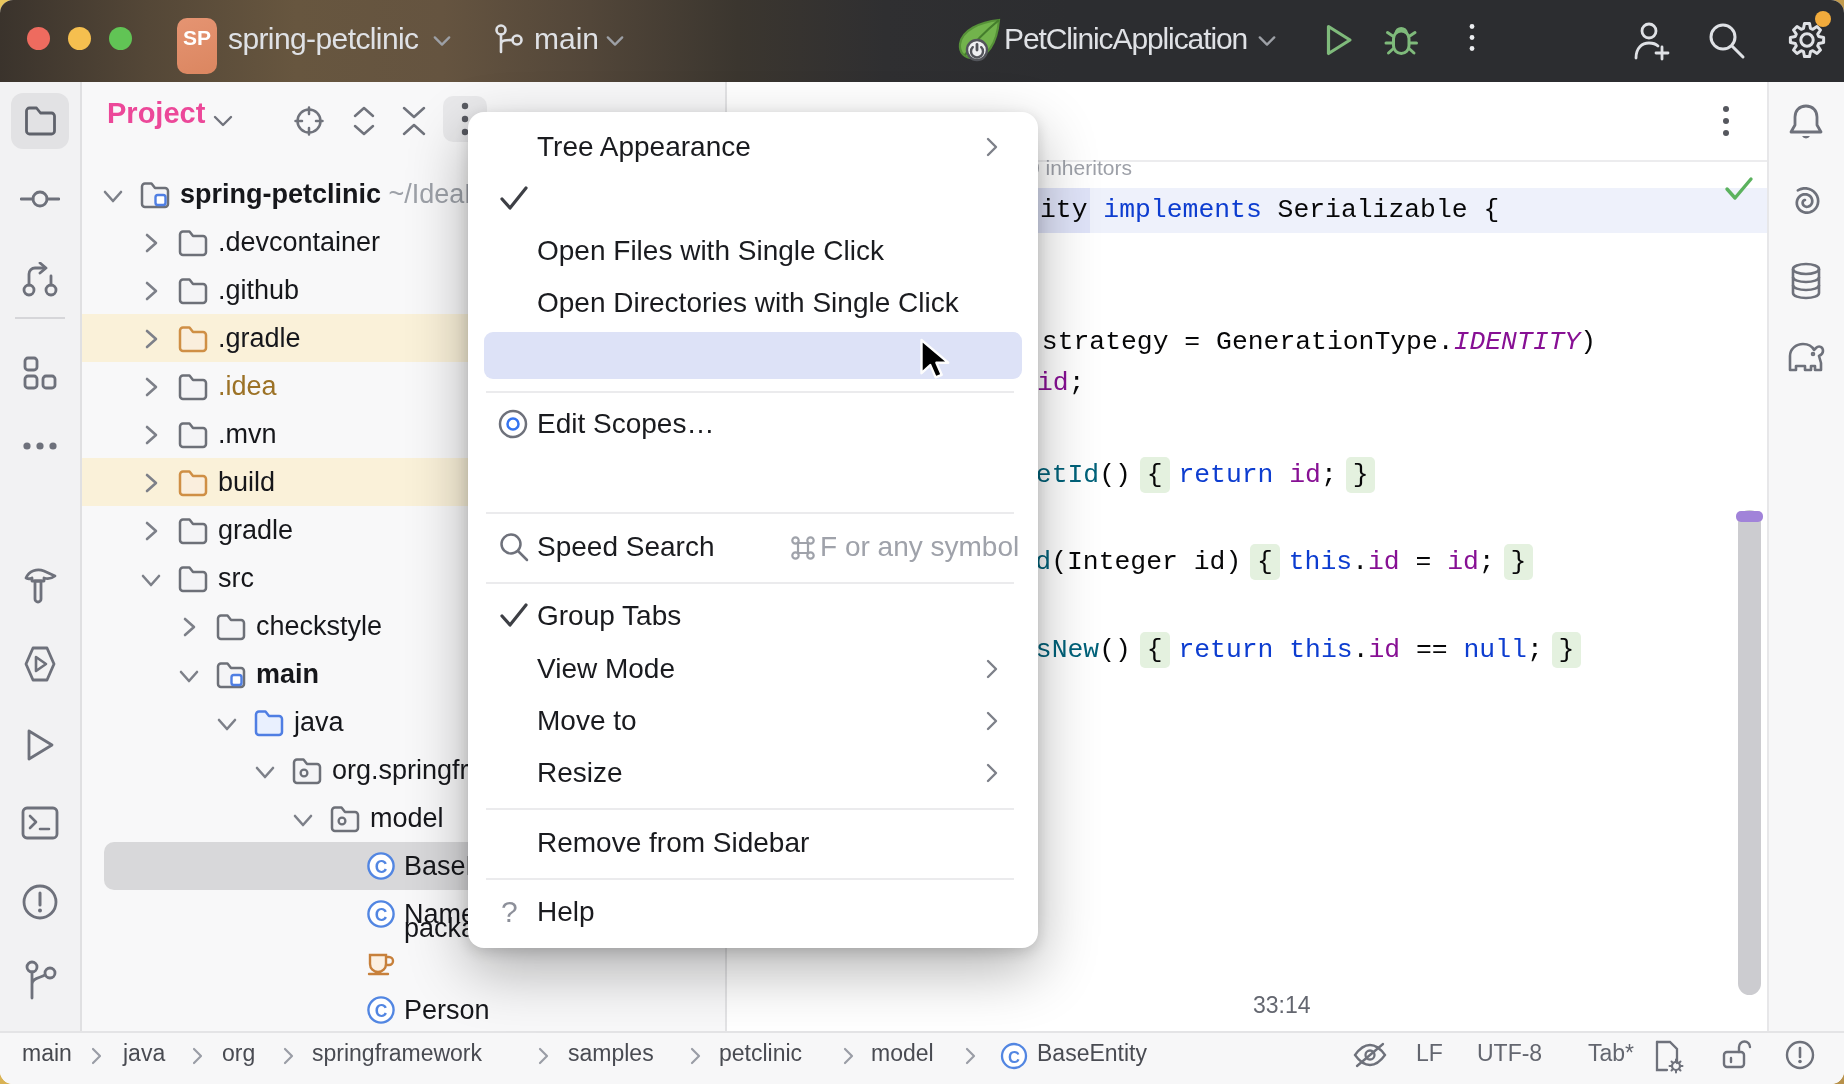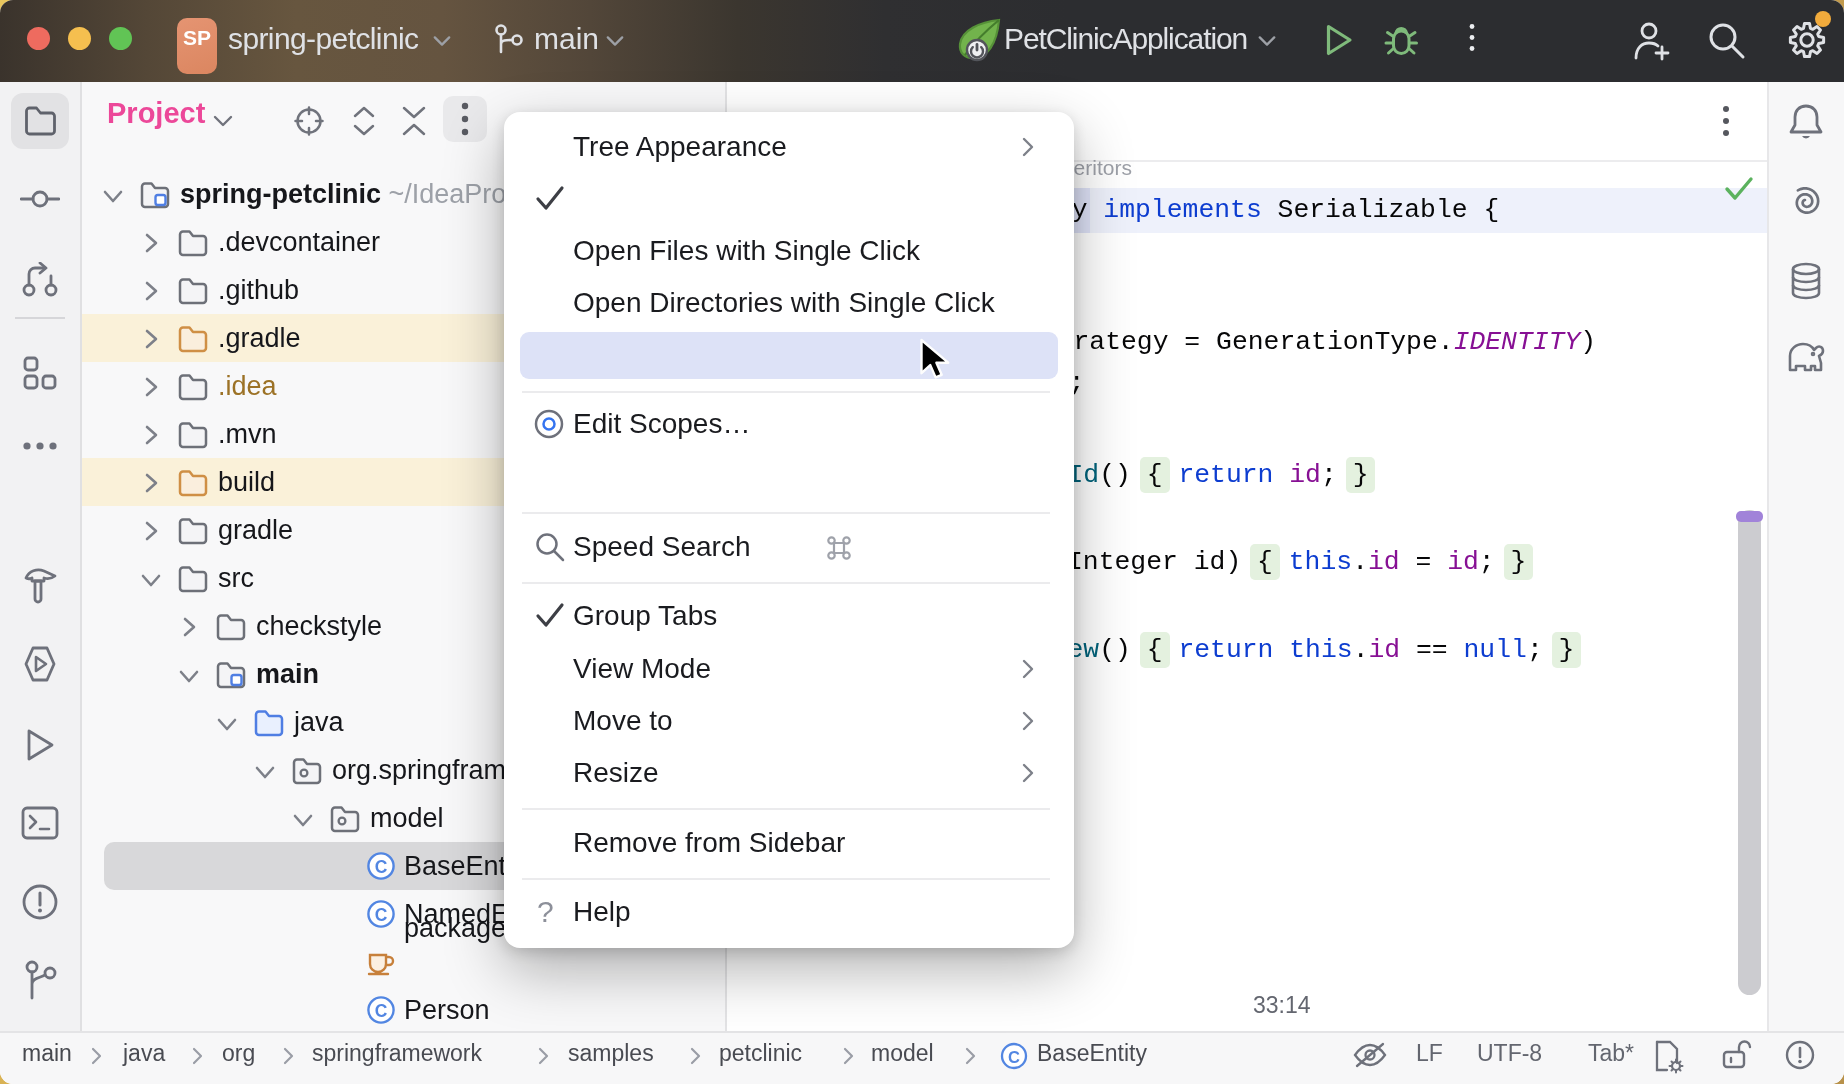--- a/index.html
+++ b/index.html
@@ -12,21 +12,21 @@
   .leftbar { position:absolute; left:0; top:82px; width:82px; height:949px; background:#f2f2f3; border-right:2px solid #e0e0e2; }
   .panel { position:absolute; left:82px; top:82px; width:645px; height:949px; background:#f8f8f9; }
   .paneldiv { position:absolute; left:725px; top:82px; width:2px; height:949px; background:#e3e3e5; }
   .editor { position:absolute; left:727px; top:82px; width:1040px; height:949px; background:#ffffff; }
   .rightbar { position:absolute; left:1767px; top:82px; width:77px; height:949px; background:#f7f7f8; border-left:2px solid #e7e7e9; }
   .statusbar { position:absolute; left:0; top:1031px; width:1844px; height:53px; background:#f7f7f8; border-top:2px solid #e4e4e6; font-size:23px; color:#494b52; }
   .row { position:absolute; height:48px; line-height:48px; font-size:27px; color:#16171b; white-space:nowrap; }
   .band { position:absolute; left:82px; width:643px; height:48px; background:#faf1d9; }
   .selrow { position:absolute; left:104px; width:616px; height:48px; background:#d8d8da; border-radius:10px; }
   .popup { position:absolute; left:468px; top:112px; width:570px; height:836px; background:#ffffff; border-radius:16px;
-    box-shadow:0 4px 14px rgba(0,0,0,0.14), 0 22px 60px rgba(0,0,0,0.30);margin-left:36px; }
+    box-shadow:0 4px 14px rgba(0,0,0,0.14), 0 22px 60px rgba(0,0,0,0.30); }
   .mi { position:absolute; left:69px; height:52px; line-height:52px; font-size:28px; color:#1a1b1f; white-space:nowrap; }
   .msep { position:absolute; left:18px; width:528px; height:2px; background:#ebebed; }
   .hl { position:absolute; left:16px; width:538px; height:47px; background:#dde2f7; border-radius:9px; }
   .code { position:absolute; font-family:"Liberation Mono", monospace; font-size:26.4px; line-height:44px; white-space:pre; color:#070708; }
   .kw { color:#0d3dd0; }
   .fld { color:#871094; }
   .mth { color:#00627a; }
   .cst { color:#871094; font-style:italic; }
   .br { background:#e4f1df; border-radius:5px; padding:3px 7px; margin:-3px -7px; }
   svg { position:absolute; }
@@ -473,18 +473,19 @@
 <div class="msep" style="top:766px;"></div>
 <svg style="left:322px; top:423px;" width="26" height="26" viewBox="0 0 26 26">
 <g stroke="#9fa2aa" stroke-width="2.2" fill="none">
 <path d="M8 8 H18 M8 18 H18 M8 8 V18 M18 8 V18"></path>
 <circle cx="5.5" cy="5.5" r="3.2"></circle>
           <circle cx="20.5" cy="5.5" r="3.2"></circle>
           <circle cx="5.5" cy="20.5" r="3.2"></circle>
           <circle cx="20.5" cy="20.5" r="3.2"></circle>
 </g>
       </svg>
+<div style="position:absolute; left:352px; top:409px; height:52px; line-height:52px; font-size:28px; color:#9fa2aa;">F or any symbol</div>
 </div>
 
   <svg style="left:917px; top:337px; z-index:60;" width="34" height="46" viewBox="0 0 34 46">
     <path d="M4.5 3 L4.5 36.2 L13.3 28.1 L18.6 40.4 L24.7 37.8 L19.4 25.7 L31.2 25.7 Z" fill="#000" stroke="#fdfdfd" stroke-width="2.4" stroke-linejoin="round"></path>
   </svg>
 </div>
 
 </body></html>

